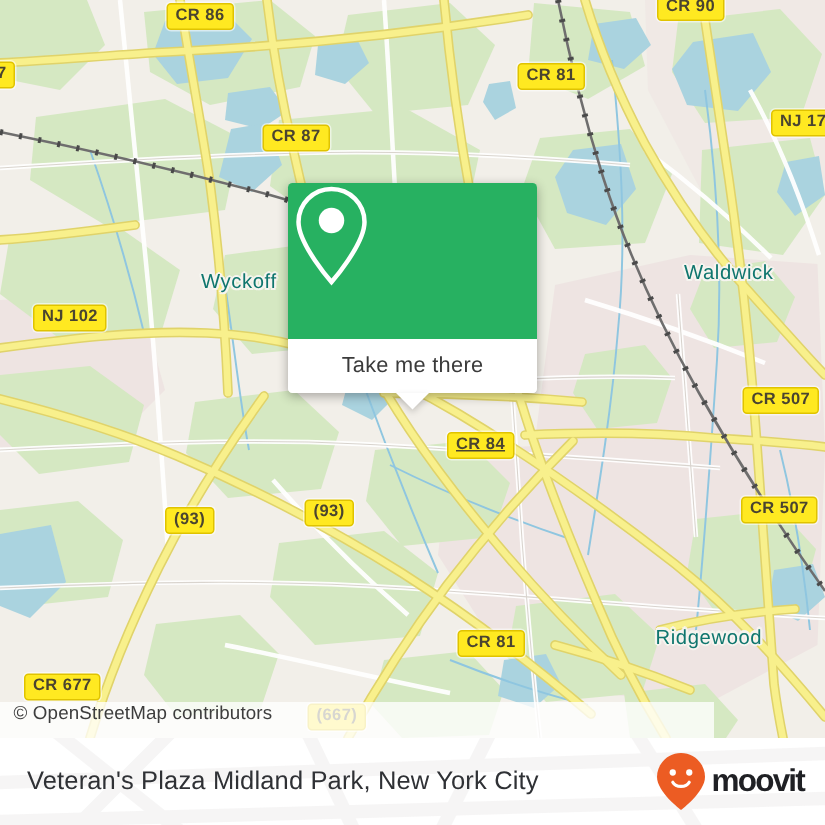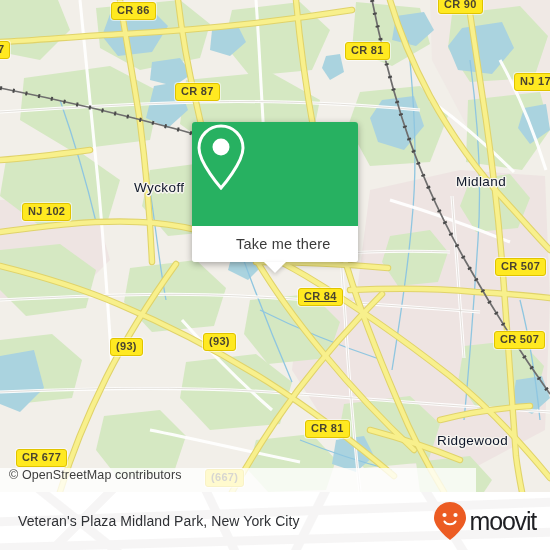--- a/index.html
+++ b/index.html
@@ -15,21 +15,21 @@
     position:absolute;left:0;top:0;width:550px;height:492px;
     background:#f2efe9;overflow:hidden;
   }
   #map svg{position:absolute;left:0;top:0;}
 
   
   .place{
     position:absolute;
     font-family:"Liberation Sans", sans-serif;
     font-size:13.5px;
-    color:#0f172a;
+    color:#0f766e;
     letter-spacing:.4px;
     white-space:nowrap;
     text-shadow:
       -1.5px 0 #f6f4ef, 1.5px 0 #f6f4ef, 0 -1.5px #f6f4ef, 0 1.5px #f6f4ef,
       -1px -1px #f6f4ef, 1px 1px #f6f4ef, -1px 1px #f6f4ef, 1px -1px #f6f4ef;
     pointer-events:none;
   }
 
   
   .shield{
@@ -62,23 +62,22 @@
   }
   #popup-head{
     height:104px;
     border-radius:3px 3px 0 0;
     display:flex;align-items:center;justify-content:center;
   }
   #popup-foot{
     background:#ffffff;
     border-radius:0 0 3px 3px;
     height:36px;
-    display:flex;align-items:center;justify-content:flex-start;
+    display:flex;align-items:center;justify-content:center;
     position:relative;
-    padding-left:44px;
   }
   #popup-foot span{
     font-size:14.5px;color:#3b3b3b;letter-spacing:.2px;
   }
   #popup-tail{
     position:absolute;left:50%;top:100%;
     margin-left:-11px;
     width:0;height:0;
     border-left:11px solid transparent;
     border-right:11px solid transparent;
@@ -99,28 +98,28 @@
 
   
   #footer{
     position:absolute;left:0;top:492px;width:550px;height:58px;
     background:#ffffff;overflow:hidden;
   }
   #footer-wm{position:absolute;left:0;top:0;width:550px;height:58px;opacity:.45;}
   #footer-title{
     position:absolute;left:18px;top:0;height:58px;
     display:flex;align-items:center;
-    font-size:14px;color:#2f3135;letter-spacing:.1px;white-space:nowrap;
+    font-size:17px;color:#2f3135;letter-spacing:.1px;white-space:nowrap;
   }
   #brand{
     position:absolute;right:14px;top:0;height:58px;
     display:flex;align-items:center;gap:3px;
   }
   #brand-name{
-    font-size:25px;font-weight:normal;color:#1f2024;letter-spacing:-1.2px;
+    font-size:21px;font-weight:bold;color:#1f2024;letter-spacing:-1.2px;
   }
 </style>
 </head>
 <body>
 
 <div id="app">
 
   <div id="map">
     <svg width="550" height="492" viewBox="0 0 550 492">
       <defs>
@@ -256,22 +255,22 @@
           <path d="M372,0 C380,40 390,80 402,118 C418,168 440,216 466,262 C492,308 520,352 550,394"></path>
         </g>
         <g fill="none" stroke="#4a4a4a" stroke-width="4" stroke-dasharray="2 11">
           <path d="M0,88 C60,100 120,114 180,130 C230,144 276,160 318,182"></path>
           <path d="M372,0 C380,40 390,80 402,118 C418,168 440,216 466,262 C492,308 520,352 550,394"></path>
         </g>
       </g>
     </svg>
 
     <div class="place" style="left:134px;top:180px;">Wyckoff</div>
-    <div class="place" style="left:456px;top:174px;">Midland</div>
-    <div class="place" style="left:437px;top:417px;margin-top:16px;">Ridgewood</div>
+    <div class="place" style="left:456px;top:174px;">Waldwick</div>
+    <div class="place" style="left:437px;top:417px;">Ridgewood</div>
 
     <div class="shield" style="left:96px;top:2px;margin-left:15px;">CR 86</div>
     <div class="shield" style="left:345px;top:42px;">CR 81</div>
     <div class="shield" style="left:438px;top:-4px;">CR 90</div>
     <div class="shield" style="left:-8px;top:41px;">7</div>
     <div class="shield" style="left:175px;top:83px;">CR 87</div>
     <div class="shield" style="left:514px;top:73px;">NJ 17</div>
     <div class="shield" style="left:22px;top:203px;">NJ 102</div>
     <div class="shield" style="left:298px;top:288px;text-decoration:underline;">CR 84</div>
     <div class="shield" style="left:495px;top:258px;">CR 507</div>

